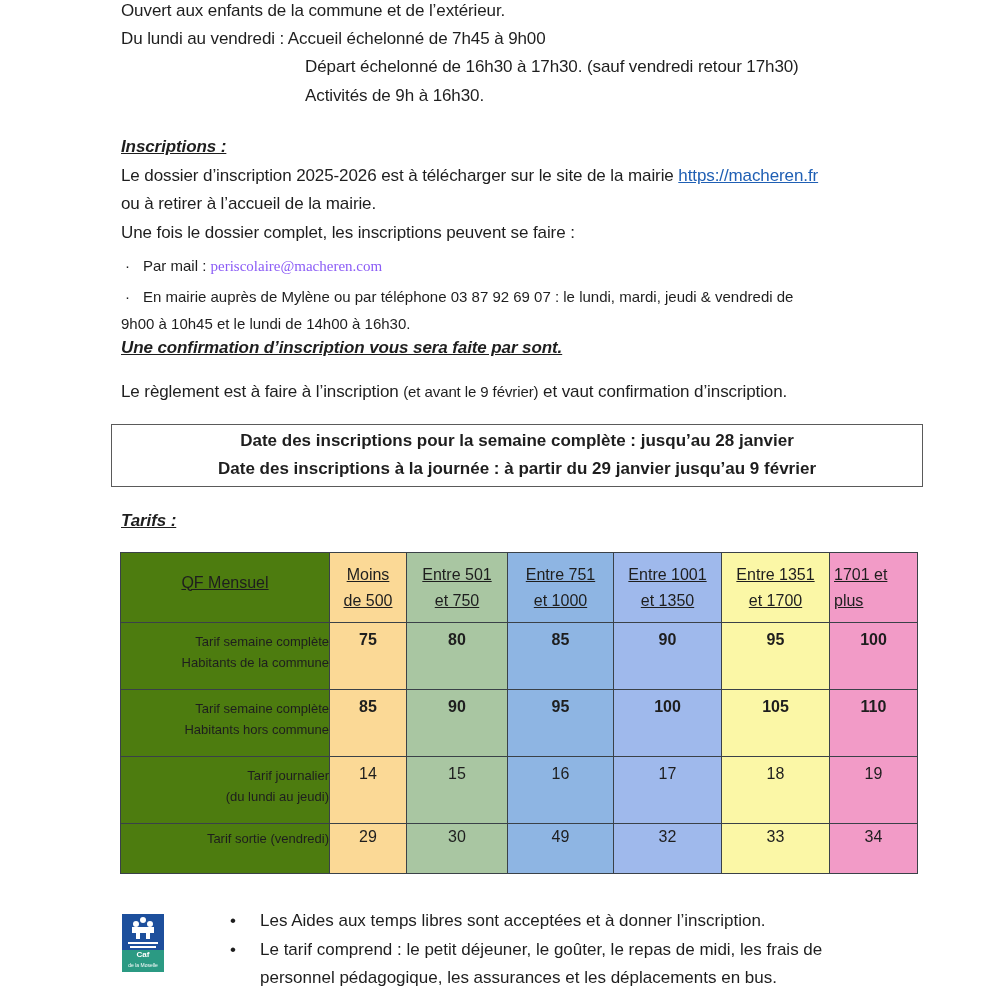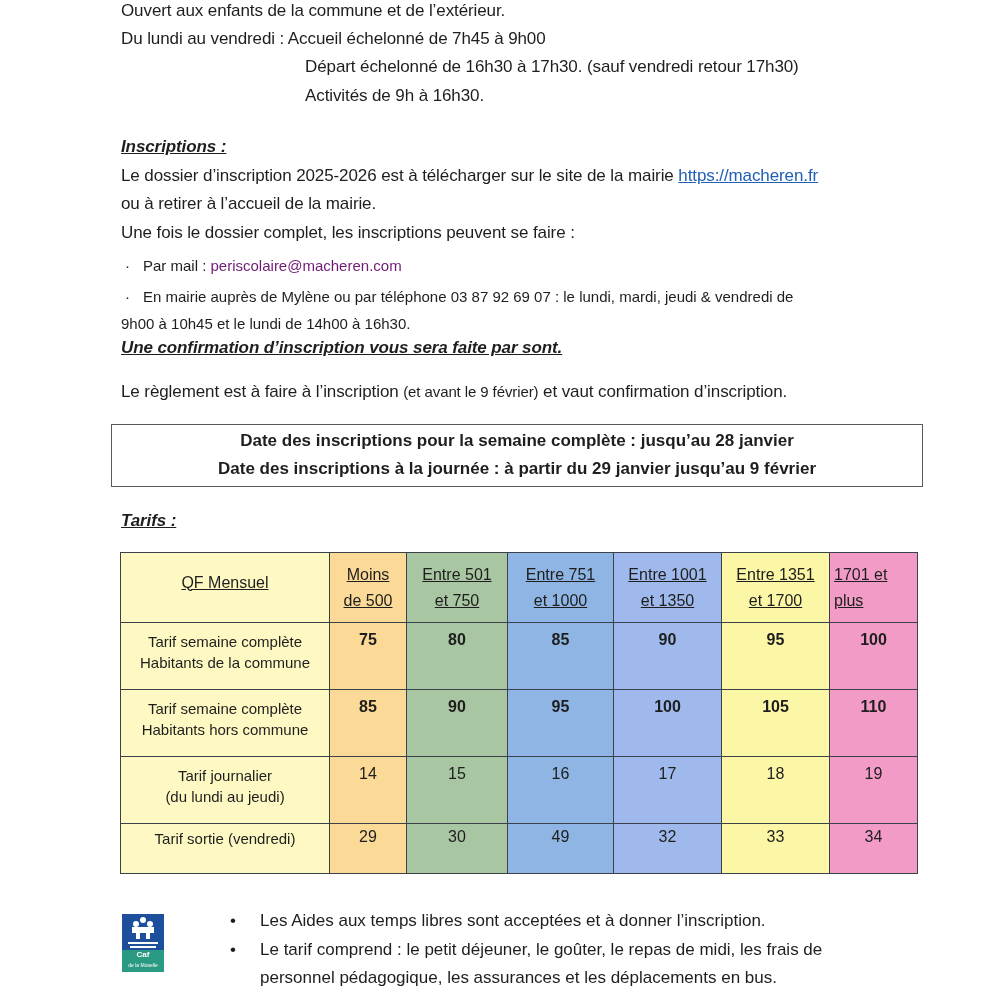--- a/index.html
+++ b/index.html
@@ -2,40 +2,40 @@
 <html><head>
 <meta charset="utf-8">
 <style>
   html, body { margin:0; padding:0; background:#ffffff; }
   body { width:1000px; height:1000px; overflow:hidden; position:relative;
          font-family:"Liberation Sans", sans-serif; color:#1e1e1e; }
   .line { position:absolute; left:121px; font-size:17px; white-space:nowrap; letter-spacing:-0.1px; }
   .indent { left:305px; }
   .heading { font-weight:bold; font-style:italic; text-decoration:underline; }
   .link { color:#1f5fb4; text-decoration:underline; }
-  .email { color:#701a75; }
+  .email { color:#8b5cf6;font-family:Liberation Serif, serif; }
   .small { font-size:15px; }
   .bul { position:absolute; left:125px; font-size:15px; white-space:nowrap; }
   .bul .dot { display:inline-block; width:18px; }
   .datebox { position:absolute; left:111px; top:424px; width:810px; height:61px;
              border:1.5px solid #5a5a5a; text-align:center; font-size:17px; font-weight:bold; }
   .datebox div { line-height:28px; }
   table.tarifs { position:absolute; left:120px; top:552px; border-collapse:collapse;
                  font-size:16px; }
   table.tarifs td { border:1.5px solid #3a4148; text-align:center; padding:0; }
   .hdr td { height:69px; vertical-align:middle; }
   .hdr .hlabel { text-decoration:underline; line-height:26px; }
   .r td { height:58px; }
-  .r .rlabel { font-size:15px; line-height:21px; vertical-align:top; padding-top:8px; }
+  .r .rlabel { font-size:13px; line-height:21px; vertical-align:top; padding-top:8px;text-align:right; }
   .r .val { vertical-align:top; padding-top:8px; }
   .r.last td { height:45px; }
   .r.last .val { padding-top:4px; }
   .r.last .rlabel { padding-top:4px; }
   .bold { font-weight:bold; }
-  .c0 { width:208px; background:#fef9c3; }
+  .c0 { width:208px; background:#4d7c0f; }
   .c1 { width:76px; background:#fbd996; }
   .c2 { width:100px; background:#a9c6a2; }
   .c3 { width:105px; background:#8eb5e3; }
   .c4 { width:107px; background:#9fb9ec; }
   .c5 { width:107px; background:#fbf7a6; }
   .c6 { width:83px; background:#f29bc7; }
   .caf { position:absolute; left:122px; top:914px; width:42px; height:58px; }
   .caf .top { height:36px; background:#1d4f9c; position:relative; }
   .caf .bot { height:22px; background:#2b9a83; color:#fff; font-size:8px; text-align:center; line-height:10px; font-weight:bold; }
   .blist { position:absolute; left:230px; font-size:17px; white-space:nowrap; }

